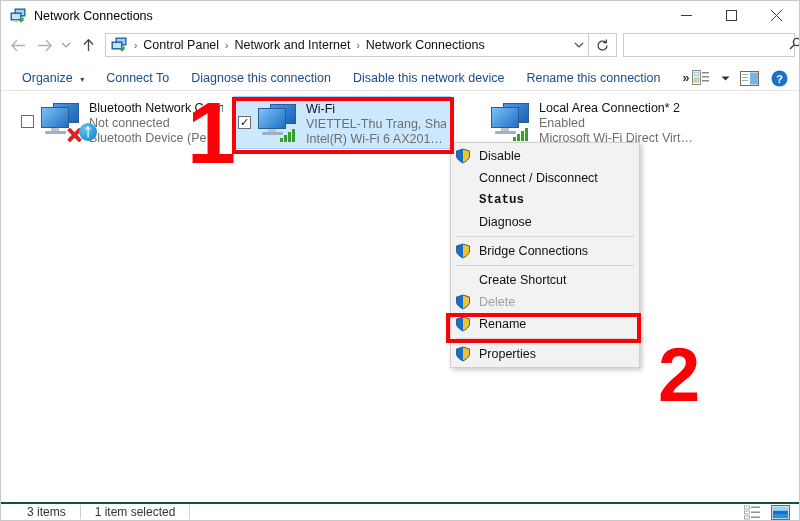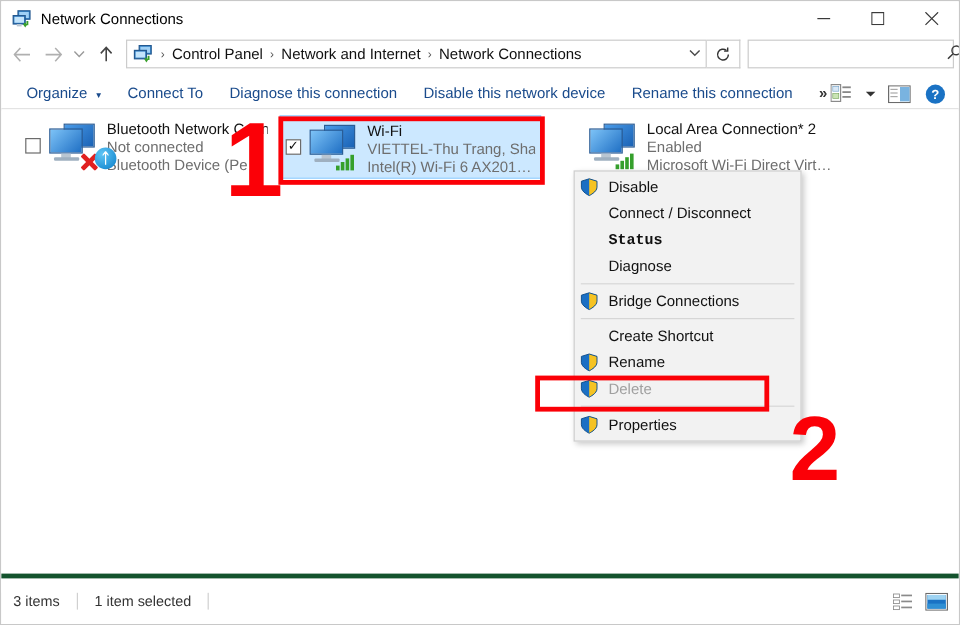--- a/index.html
+++ b/index.html
@@ -124,23 +124,23 @@
   .mi.bold{ font-weight:bold;font-family:Liberation Mono, monospace; }
   .mi.disabled{ color:#a0a0a0; }
   .mi .shield{ width:16px; height:16px; margin-right:8px; flex:none; position:relative; }
   .mi .spacer{ width:16px; margin-right:8px; flex:none; }
   .msep{ height:1px; background:#d6d6d6; margin:3px 5px 3px 5px; }
 
   .shield svg{ display:block; }
 
   
   .statusbar{
-    position:absolute; left:0; right:0; bottom:0; height:42px;
-    background:#ffffff; border-top:4px solid #14532d;
-    display:flex; align-items:center; padding-left:10px;
+    position:absolute; left:0; right:0; bottom:0; height:18px;
+    background:#ffffff; border-top:2px solid #14532d;
+    display:flex; align-items:center; padding-left:26px;
     font-size:12px; color:#333;
   }
   .st-sep{ width:1px; height:14px; background:#d0d0d0; margin:0 14px; }
   .st-right{ position:absolute; right:8px; display:flex; gap:6px; align-items:center; }
   .vbtn{ width:22px; height:20px; display:flex; align-items:center; justify-content:center; }
 
   
   .redbox{ position:absolute; border:4px solid #fb0007; pointer-events:none; }
   .rednum{ position:absolute; color:#fb0007; font-weight:bold; line-height:1;
            font-family:"Liberation Sans", sans-serif; pointer-events:none; }
@@ -351,21 +351,21 @@
           <i></i>
         </div>
     </div>
     <div class="txt">
       <div class="n1">Local Area Connection* 2</div>
       <div class="n2">Enabled</div>
       <div class="n3">Microsoft Wi-Fi Direct Virtual ...</div>
     </div>
   </div>
 
-  <div class="ctxmenu" style="left:449px; top:50px;margin-left:28px;">
+  <div class="ctxmenu" style="left:449px; top:50px;">
 
     <div class="mi">
       <span class="shield">
         <svg width="16" height="16" viewBox="0 0 16 16">
           <path d="M8 1 L14.5 3 V8 C14.5 12 8 15 8 15 C8 15 1.5 12 1.5 8 V3 Z" fill="#1a6fc4"></path>
           <path d="M8 1 L14.5 3 V8 C14.5 12 8 15 8 15 Z" fill="#f5c324"></path>
           <path d="M8 1 L14.5 3 V8 C14.5 12 8 15 8 15 C8 15 1.5 12 1.5 8 V3 Z" fill="none" stroke="#0f4e8c" stroke-width="0.8"></path>
         </svg>
       </span>
       <span>Disable</span>
@@ -397,42 +397,42 @@
         </svg>
       </span>
       <span>Bridge Connections</span>
     </div>
 
     <div class="msep"></div>
 
     <div class="mi">
       <span class="spacer"></span>
       <span>Create Shortcut</span>
-    </div>
-
-    <div class="mi">
-      <span class="shield">
-        <svg width="16" height="16" viewBox="0 0 16 16">
-          <path d="M8 1 L14.5 3 V8 C14.5 12 8 15 8 15 C8 15 1.5 12 1.5 8 V3 Z" fill="#1a6fc4"></path>
-          <path d="M8 1 L14.5 3 V8 C14.5 12 8 15 8 15 Z" fill="#f5c324"></path>
-          <path d="M8 1 L14.5 3 V8 C14.5 12 8 15 8 15 C8 15 1.5 12 1.5 8 V3 Z" fill="none" stroke="#0f4e8c" stroke-width="0.8"></path>
-        </svg>
-      </span>
-      <span>Rename</span>
     </div>
 
     <div class="mi disabled">
       <span class="shield">
         <svg width="16" height="16" viewBox="0 0 16 16">
           <path d="M8 1 L14.5 3 V8 C14.5 12 8 15 8 15 C8 15 1.5 12 1.5 8 V3 Z" fill="#1a6fc4"></path>
           <path d="M8 1 L14.5 3 V8 C14.5 12 8 15 8 15 Z" fill="#f5c324"></path>
           <path d="M8 1 L14.5 3 V8 C14.5 12 8 15 8 15 C8 15 1.5 12 1.5 8 V3 Z" fill="none" stroke="#0f4e8c" stroke-width="0.8"></path>
         </svg>
       </span>
       <span>Delete</span>
+    </div>
+
+    <div class="mi">
+      <span class="shield">
+        <svg width="16" height="16" viewBox="0 0 16 16">
+          <path d="M8 1 L14.5 3 V8 C14.5 12 8 15 8 15 C8 15 1.5 12 1.5 8 V3 Z" fill="#1a6fc4"></path>
+          <path d="M8 1 L14.5 3 V8 C14.5 12 8 15 8 15 Z" fill="#f5c324"></path>
+          <path d="M8 1 L14.5 3 V8 C14.5 12 8 15 8 15 C8 15 1.5 12 1.5 8 V3 Z" fill="none" stroke="#0f4e8c" stroke-width="0.8"></path>
+        </svg>
+      </span>
+      <span>Rename</span>
     </div>
 
     <div class="msep"></div>
 
     <div class="mi" style="height:23px">
       <span class="shield">
         <svg width="16" height="16" viewBox="0 0 16 16">
           <path d="M8 1 L14.5 3 V8 C14.5 12 8 15 8 15 C8 15 1.5 12 1.5 8 V3 Z" fill="#1a6fc4"></path>
           <path d="M8 1 L14.5 3 V8 C14.5 12 8 15 8 15 Z" fill="#f5c324"></path>
           <path d="M8 1 L14.5 3 V8 C14.5 12 8 15 8 15 C8 15 1.5 12 1.5 8 V3 Z" fill="none" stroke="#0f4e8c" stroke-width="0.8"></path>

